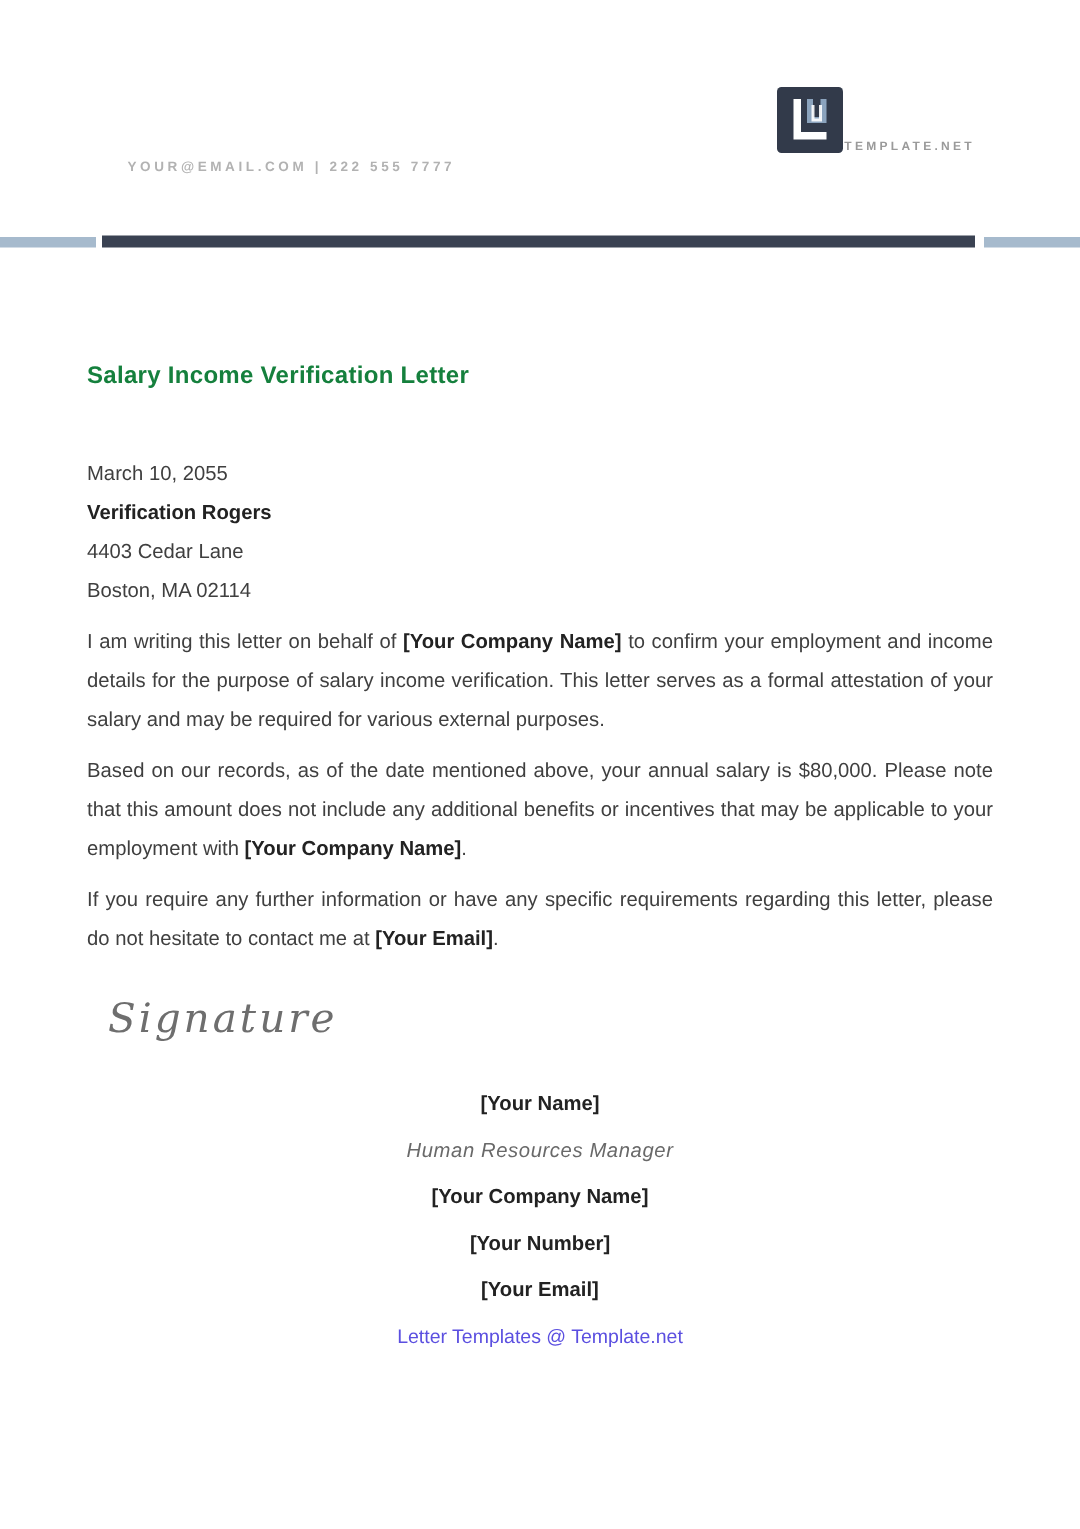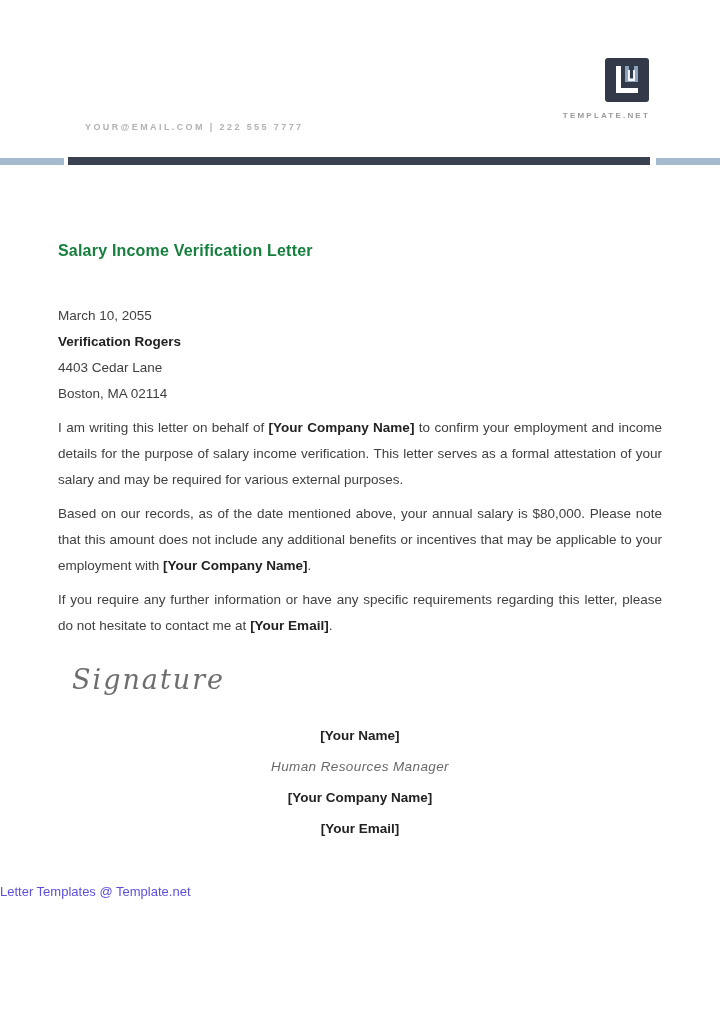--- a/index.html
+++ b/index.html
@@ -7,27 +7,27 @@
     position:relative;
     width:720px;height:1019px;
     margin:0 auto;
     background:#ffffff;
     font-family:"Liberation Sans", sans-serif;
     overflow:hidden;
     box-sizing:border-box;
   }
   
   .contact{
-    position:absolute;left:85px;top:122px;
+    position:absolute;left:85px;top:106px;
     font-size:9px;letter-spacing:2.4px;
     color:#b2b2b2;font-weight:600;
   }
   .brand{
     position:absolute;top:58px;right:70px;
-    display:flex;flex-direction:column;align-items:flex-end;
+    display:flex;flex-direction:row;align-items:flex-end;
   }
   .logo{width:44px;height:44px;margin-right:1px;}
   .brand-name{
     margin-top:9px;
     font-size:8px;letter-spacing:2.2px;
     color:#9a9a9a;font-weight:600;
   }
   
   .divider{position:absolute;left:0;top:156px;width:720px;height:10px;}
   .divider .seg{position:absolute;top:1px;height:8px;}
@@ -61,21 +61,21 @@
   }
   .signer{margin-top:26px;}
   .signer .s-line{margin:0 0 5px 0;text-align:center;}
   .job-title{
     font-style:italic;color:#696969;
     letter-spacing:.4px;font-size:13.5px;
   }
   
   .footer{
     position:absolute;left:0;top:882px;width:720px;
-    text-align:left;
+    text-align:center;
   }
   .footer a{
     font-size:13px;color:#5b4fe0;
     text-decoration:none;cursor:pointer;
   }
 </style>
 </head>
 <body>
 
 <div class="page">
@@ -114,20 +114,21 @@
 
     <p class="para"><span>If you require any further information or have any specific requirements regarding this letter, please do not hesitate to contact me at </span><strong>[Your Email]</strong><span>.</span></p>
 
 
     <div class="signature-script">Signature</div>
 
     <div class="signer">
       <p class="s-line bold">[Your Name]</p>
       <p class="s-line job-title">Human Resources Manager</p>
       <p class="s-line bold">[Your Company Name]</p>
+      <p class="s-line bold">[Your Number]</p>
       <p class="s-line bold">[Your Email]</p>
     </div>
   </div>
 
   <div class="footer">
     <a>Letter Templates @ Template.net</a>
   </div>
 
 </div>
 

